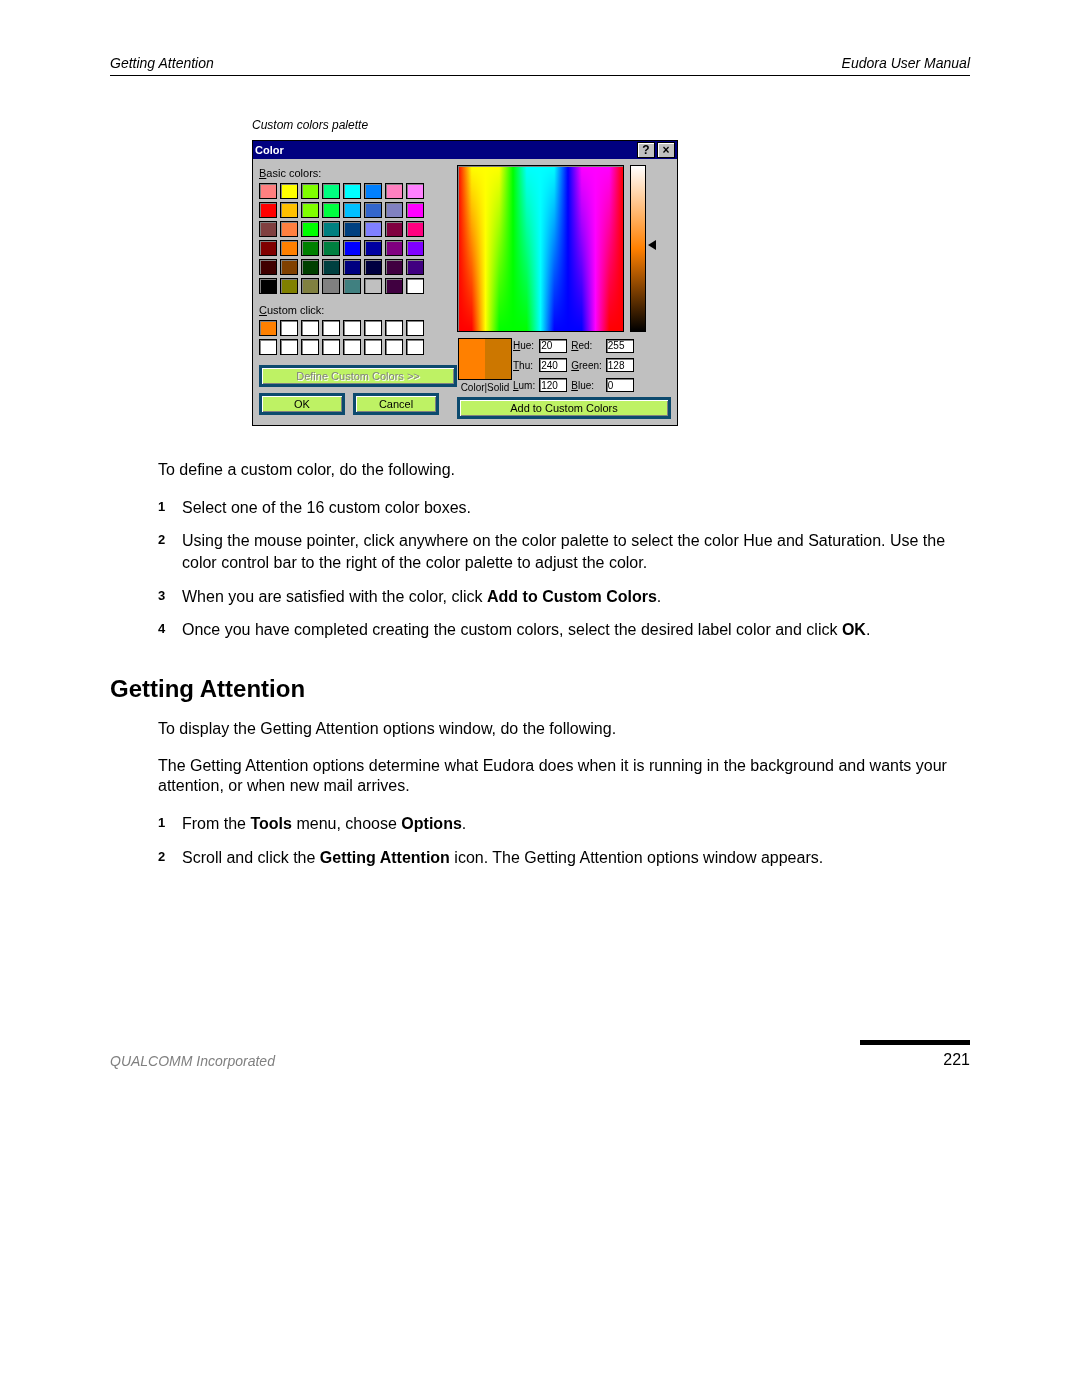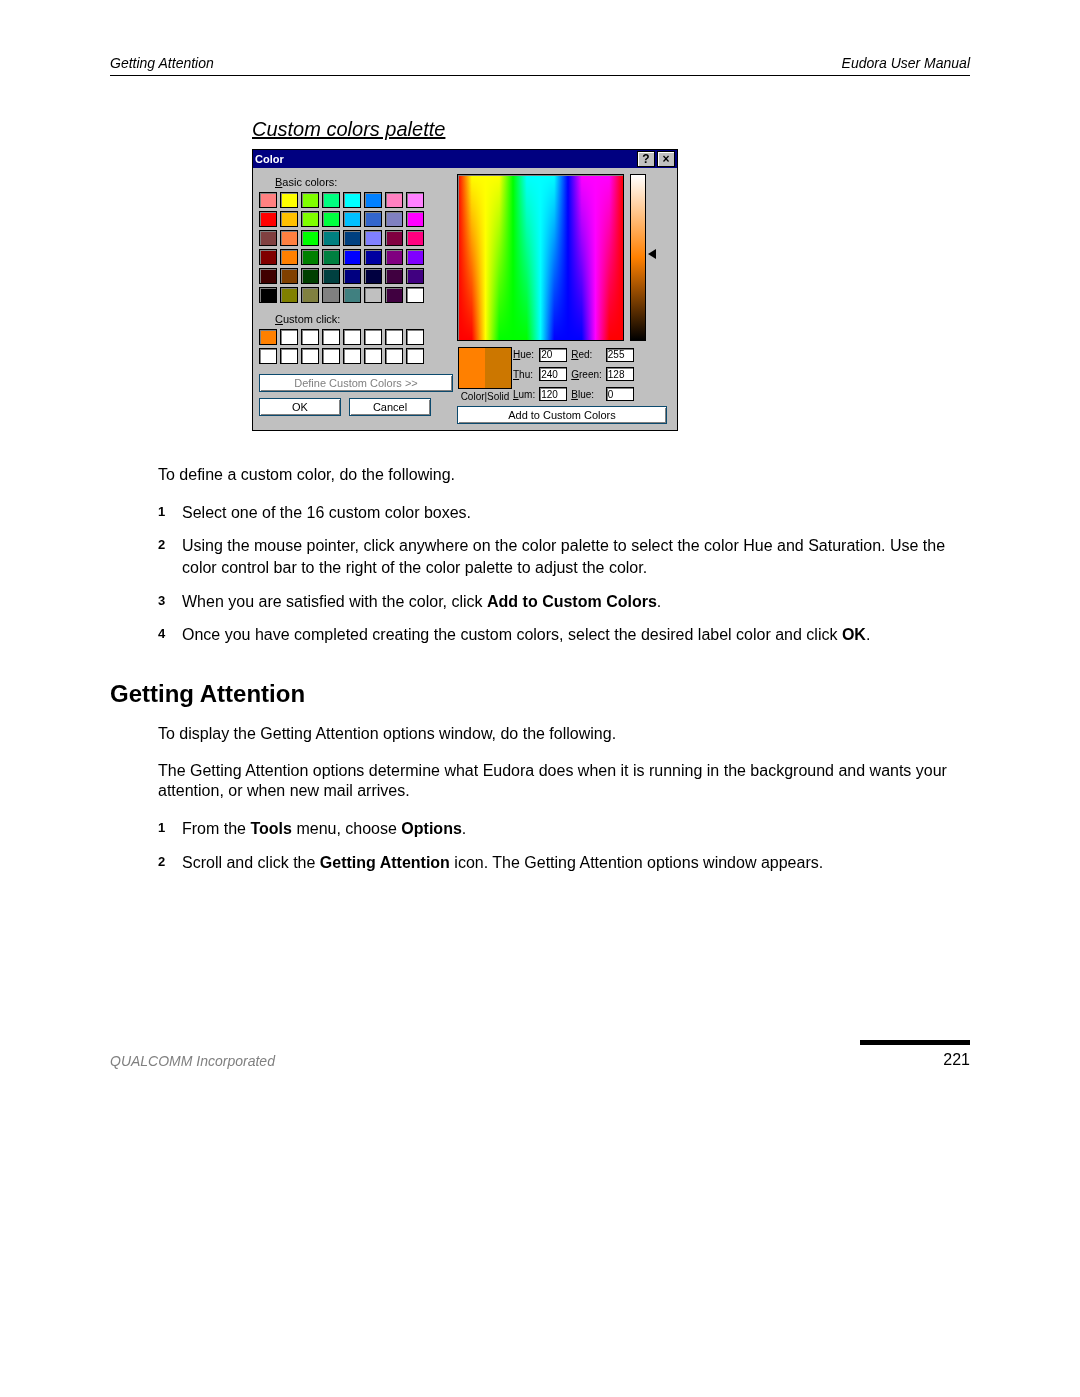--- a/index.html
+++ b/index.html
@@ -19,22 +19,21 @@
     display: flex;
     justify-content: space-between;
     font-style: italic;
     font-size: 14px;
     border-bottom: 1px solid #000;
     padding-bottom: 4px;
   }
   .caption {
     margin: 42px 0 8px 142px;
     font-style: italic;
-    font-size: 20px;
-    text-decoration: underline;
+    font-size: 12px;
   }
   .dialog {
     margin-left: 142px;
     width: 424px;
     border: 1px solid #000;
     background: #c0c0c0;
     font-family: "MS Sans Serif", Tahoma, sans-serif;
     font-size: 11px;
   }
   .titlebar {
@@ -51,21 +50,21 @@
     background: #c0c0c0;
     border: 1px solid #000;
     margin-left: 2px;
     display: flex; align-items: center; justify-content: center;
     color: #000; font-weight: bold; font-size: 12px;
     box-shadow: inset 1px 1px 0 #fff;
   }
   .dlgbody { padding: 6px; display: flex; }
   .leftpane { width: 190px; }
   .rightpane { flex: 1; padding-left: 8px; display: flex; flex-direction: column; }
-  .palette-lbl { margin: 2px 0 4px 16px; }
+  .palette-lbl { margin: 2px 0 4px 0; }
   .underline:first-letter { text-decoration: underline; }
   .basic-grid {
     display: grid;
     grid-template-columns: repeat(8, 18px);
     grid-auto-rows: 16px;
     gap: 3px;
   }
   .sw {
     width: 18px; height: 16px;
     box-sizing: border-box;
@@ -75,23 +74,23 @@
   .custom-grid {
     margin-top: 4px;
     display: grid;
     grid-template-columns: repeat(8, 18px);
     grid-auto-rows: 16px;
     gap: 3px;
   }
   .btn {
     display: inline-flex;
     align-items: center; justify-content: center;
-    border: 1px solid #0c4a6e;
+    border: 3px solid #0c4a6e;
     box-shadow: inset 1px 1px 0 #fff, inset -1px -1px 0 #808080;
-    background: #ffffff;
+    background: #bef264;
     padding: 2px 6px;
     font-size: 11px;
   }
   .btn.disabled { color: #808080; text-shadow: 1px 1px 0 #fff; }
   .definebtn { width: 180px; margin-top: 10px; }
   .okcancel { display: flex; gap: 8px; margin-top: 6px; }
   .okcancel .btn { width: 68px; }
   .hue-area {
     width: 165px; height: 165px;
     border: 1px solid #000;

